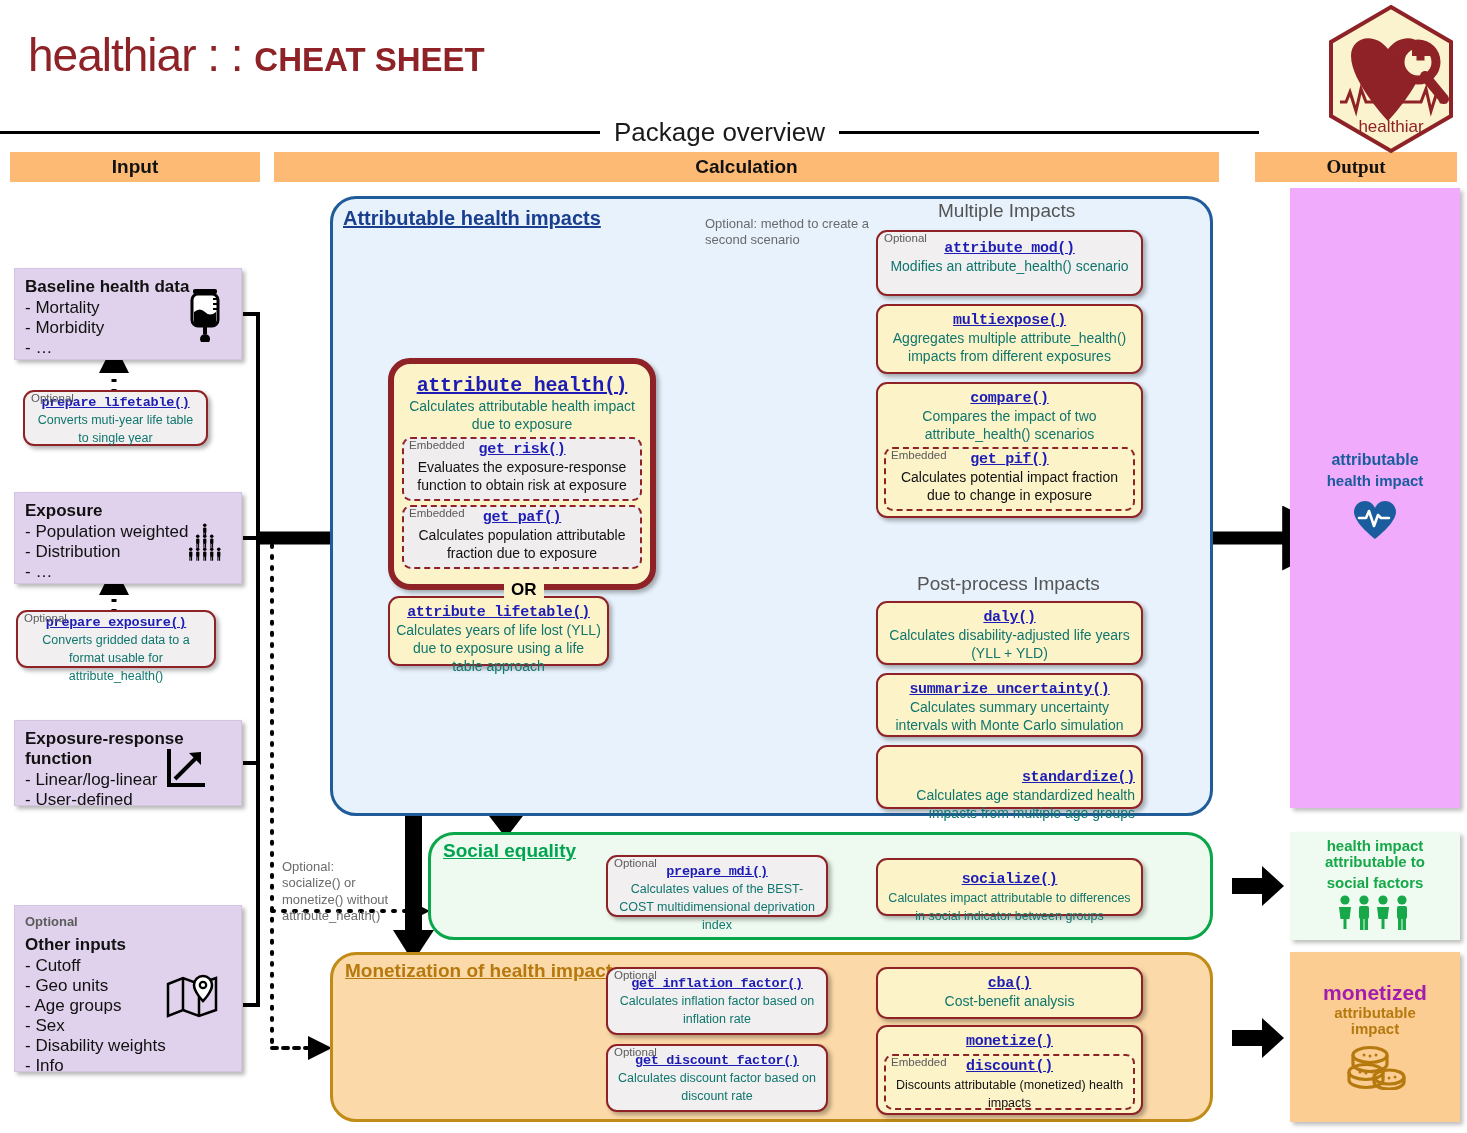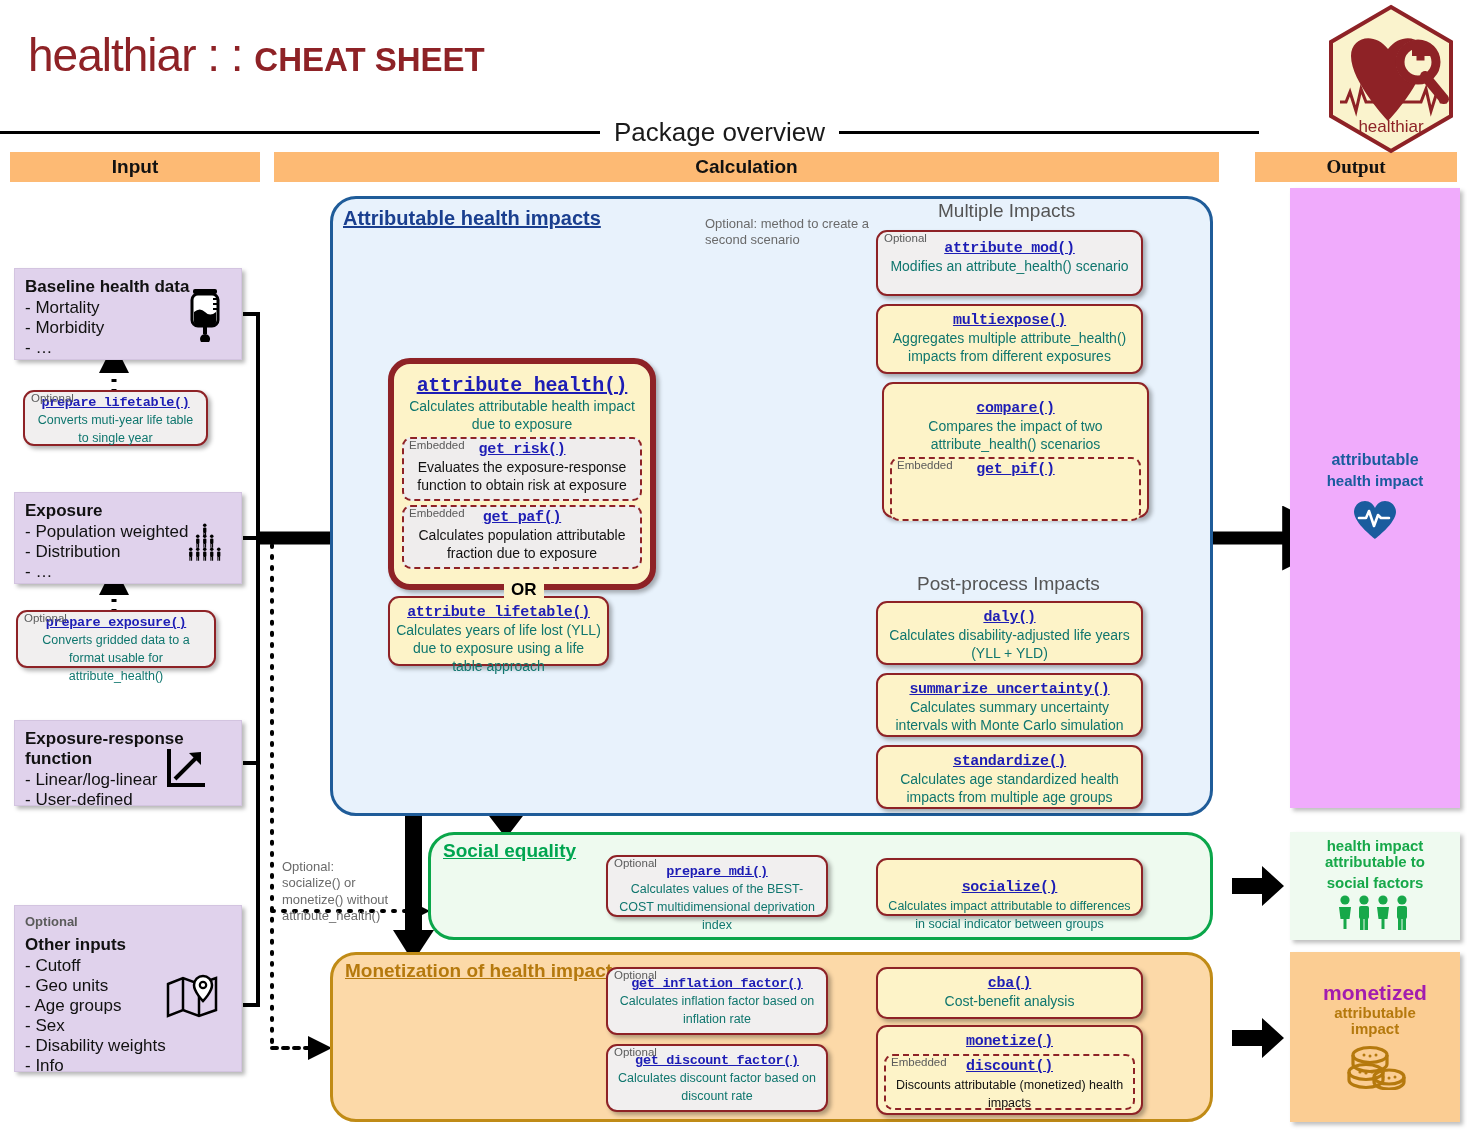--- a/index.html
+++ b/index.html
@@ -369,59 +369,60 @@
   <span class="tag">Optional</span>
   <span class="fname">attribute_mod()</span>
   <span class="desc">Modifies an attribute_health() scenario</span>
 </div>
 
 <div class="fnbox yellow" id="fn-multiexpose" style="left:876px;top:304px;width:267px;height:70px;padding-top:6px;">
   <span class="fname">multiexpose()</span>
   <span class="desc">Aggregates multiple attribute_health() impacts from different exposures</span>
 </div>
 
-<div class="fnbox yellow" id="fn-compare" style="left:876px;top:382px;width:267px;height:136px;padding-top:16px;margin-left:6px;">
+<div class="fnbox yellow" id="fn-compare" style="left:876px;top:382px;width:267px;height:136px;padding-top:6px;">
   <span class="fname">compare()</span>
   <span class="desc">Compares the impact of two attribute_health() scenarios</span>
   <div class="embox" style="height:64px;padding-top:1px;background:#fdf3c8;">
     <span class="tag">Embedded</span>
     <span class="fname" style="margin-top:1px;">get_pif()</span>
+    <span class="desc">Calculates potential impact fraction due to change in exposure</span>
   </div>
 </div>
 
 <div class="grouplabel" style="left:917px;top:573px;">Post-process Impacts</div>
 
 <div class="fnbox yellow" id="fn-daly" style="left:876px;top:601px;width:267px;height:64px;padding-top:6px;">
   <span class="fname">daly()</span>
   <span class="desc">Calculates disability-adjusted life years (YLL + YLD)</span>
 </div>
 
 <div class="fnbox yellow" id="fn-summarize-uncertainty" style="left:876px;top:673px;width:267px;height:64px;padding-top:6px;">
   <span class="fname">summarize_uncertainty()</span>
   <span class="desc">Calculates summary uncertainty intervals with Monte Carlo simulation</span>
 </div>
 
-<div class="fnbox yellow" id="fn-standardize" style="left:876px;top:745px;width:267px;height:64px;padding-top:6px;">
+<div class="fnbox yellow" id="fn-standardize" style="left:876px;top:745px;width:267px;height:64px;padding-top:22px;text-align:right;">
   <span class="fname">standardize()</span>
   <span class="desc">Calculates age standardized health impacts from multiple age groups</span>
 </div>
 
 <div class="note" style="left:282px;top:859px;width:110px;">Optional: socialize() or monetize() without attribute_health()</div>
 
 <div class="abs" id="panel-social">
   <div class="ptitle">Social equality</div>
 </div>
 
 <div class="fnbox grey" id="fn-prepare-mdi" style="left:606px;top:855px;width:222px;height:62px;padding-top:7px;">
   <span class="tag">Optional</span>
   <span class="fname sm">prepare_mdi()</span>
   <span class="desc sm">Calculates values of the BEST-COST multidimensional deprivation index</span>
 </div>
 
-<div class="fnbox yellow" id="fn-socialize" style="left:876px;top:858px;width:267px;height:58px;padding-top:19px;">
+<div class="fnbox yellow" id="fn-socialize" style="left:876px;top:858px;width:267px;height:58px;padding-top:11px;">
   <span class="fname">socialize()</span>
   <span class="desc sm">Calculates impact attributable to differences in social indicator between groups</span>
 </div>
 
 <div class="abs" id="panel-money">
   <div class="ptitle">Monetization of health impact</div>
 </div>
 
 <div class="fnbox grey" id="fn-get-inflation-factor" style="left:606px;top:967px;width:222px;height:68px;padding-top:7px;">
   <span class="tag">Optional</span>

